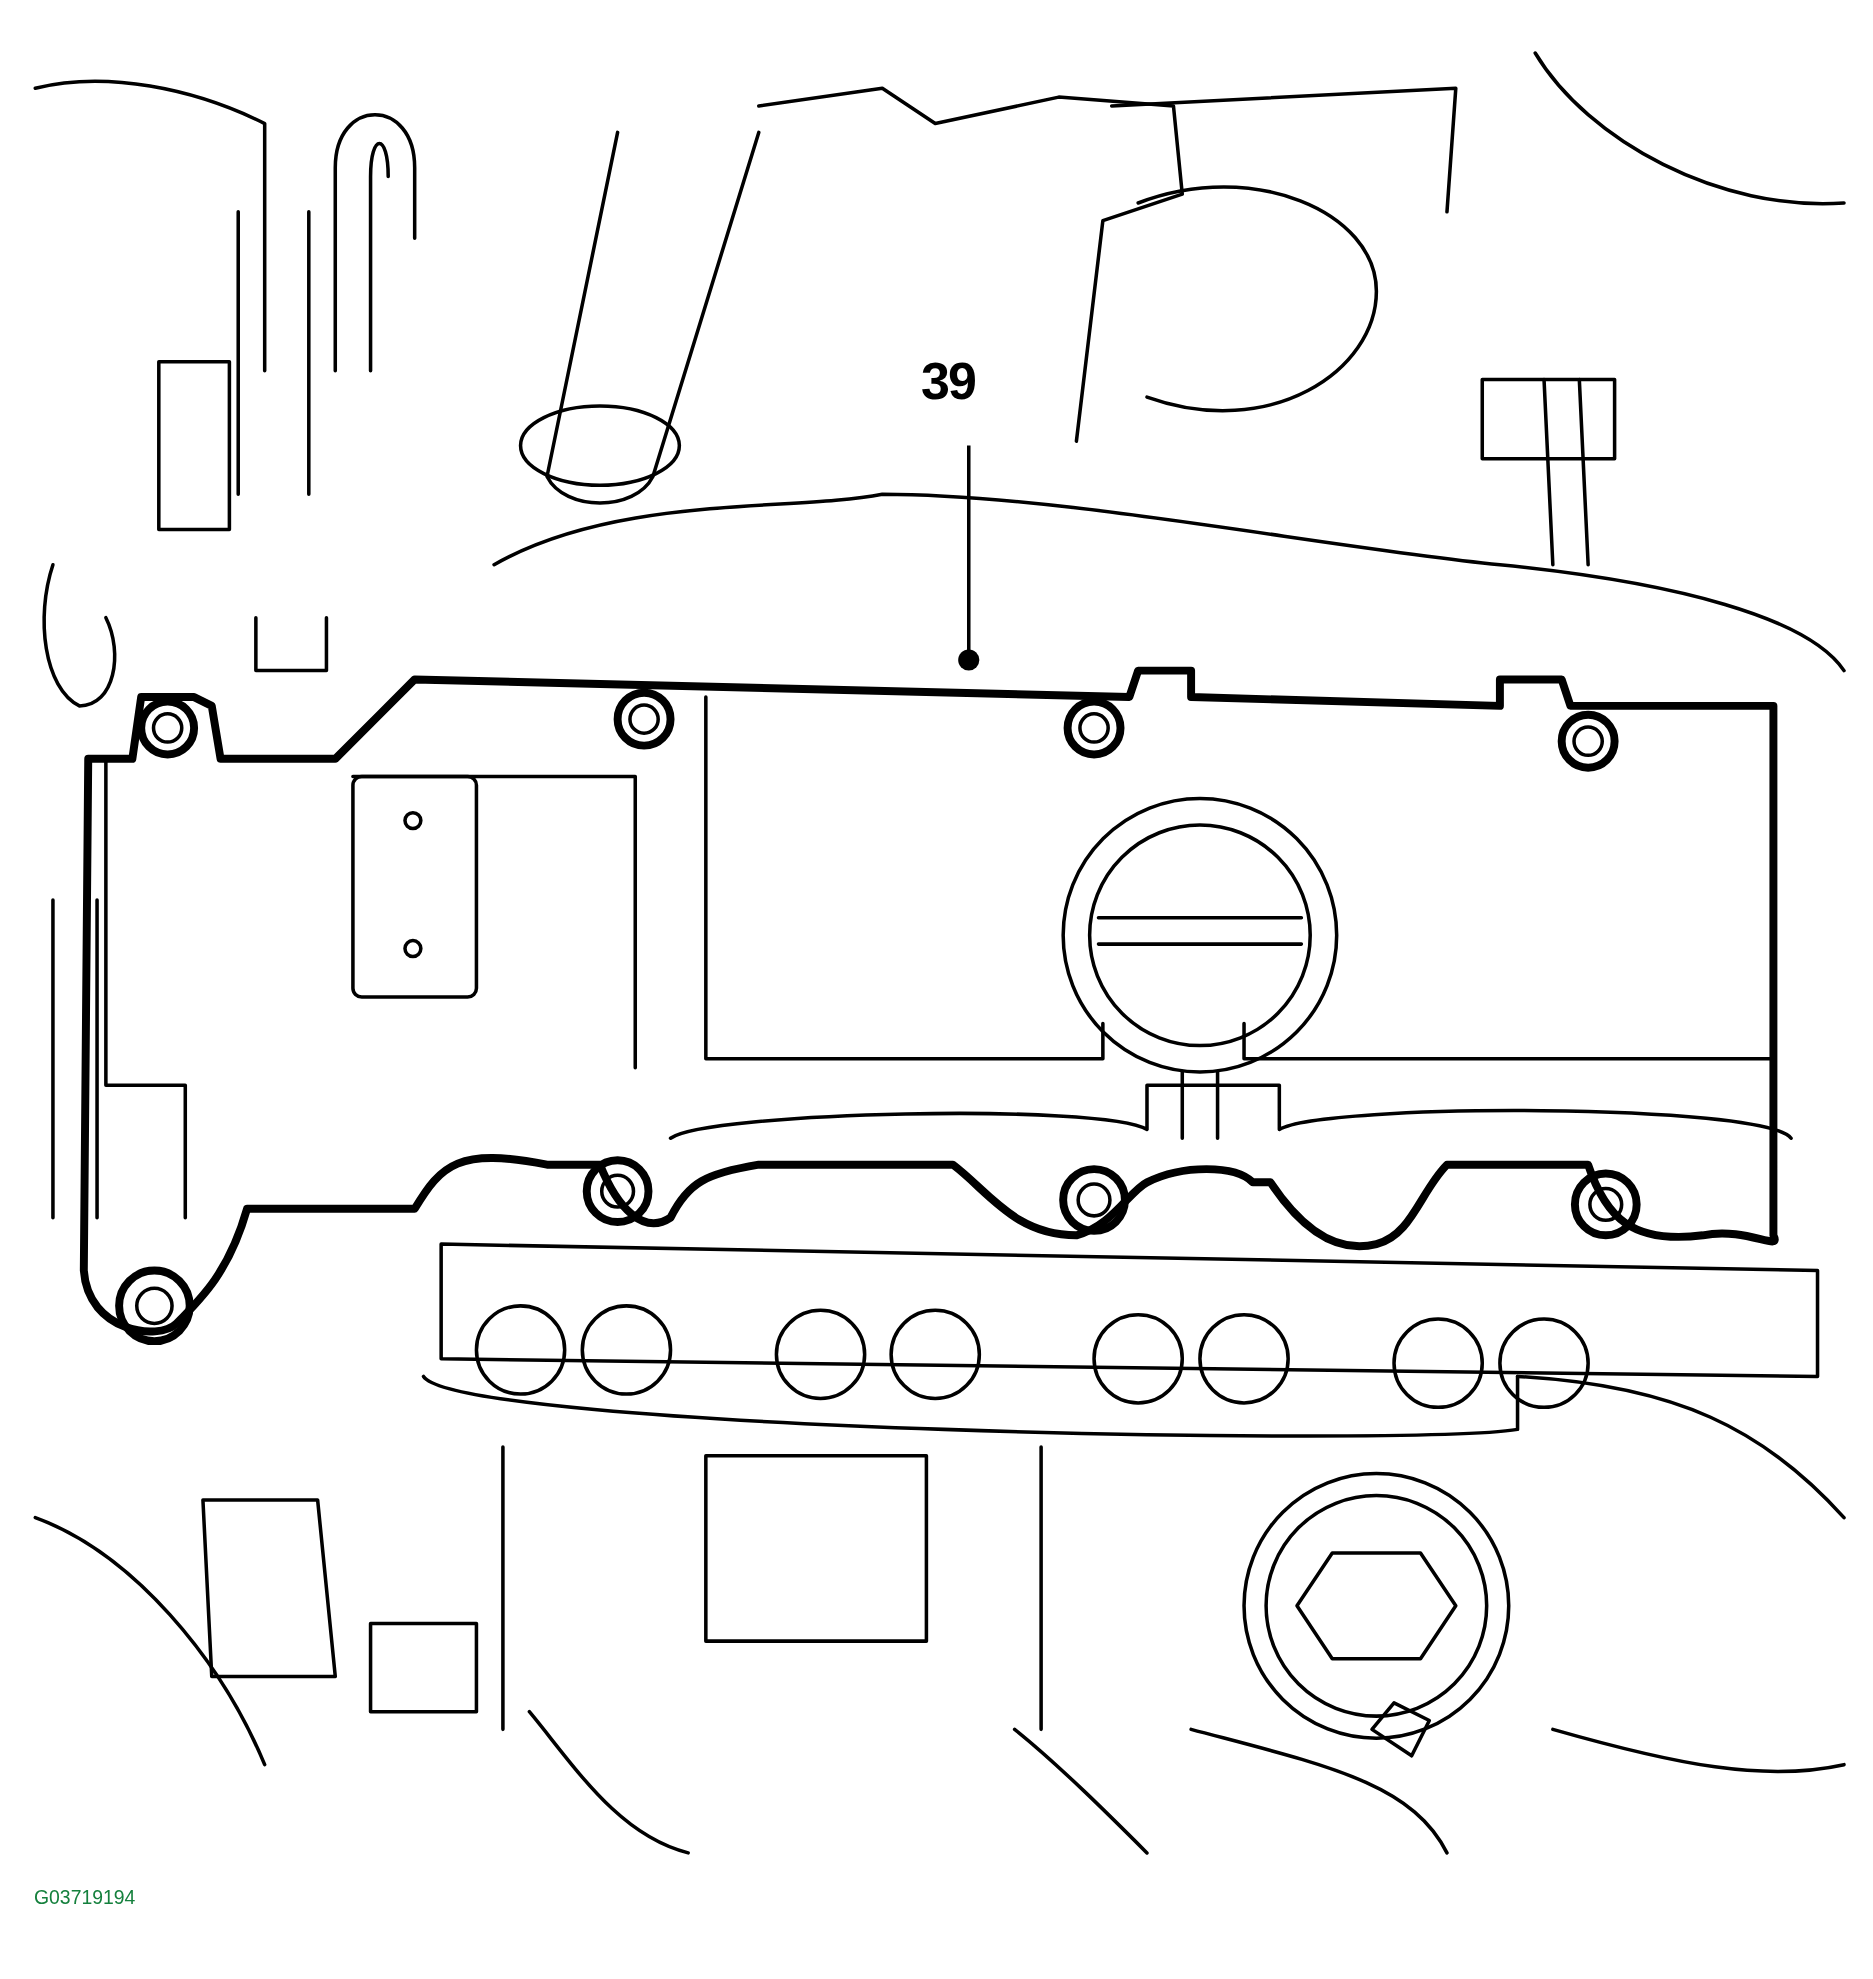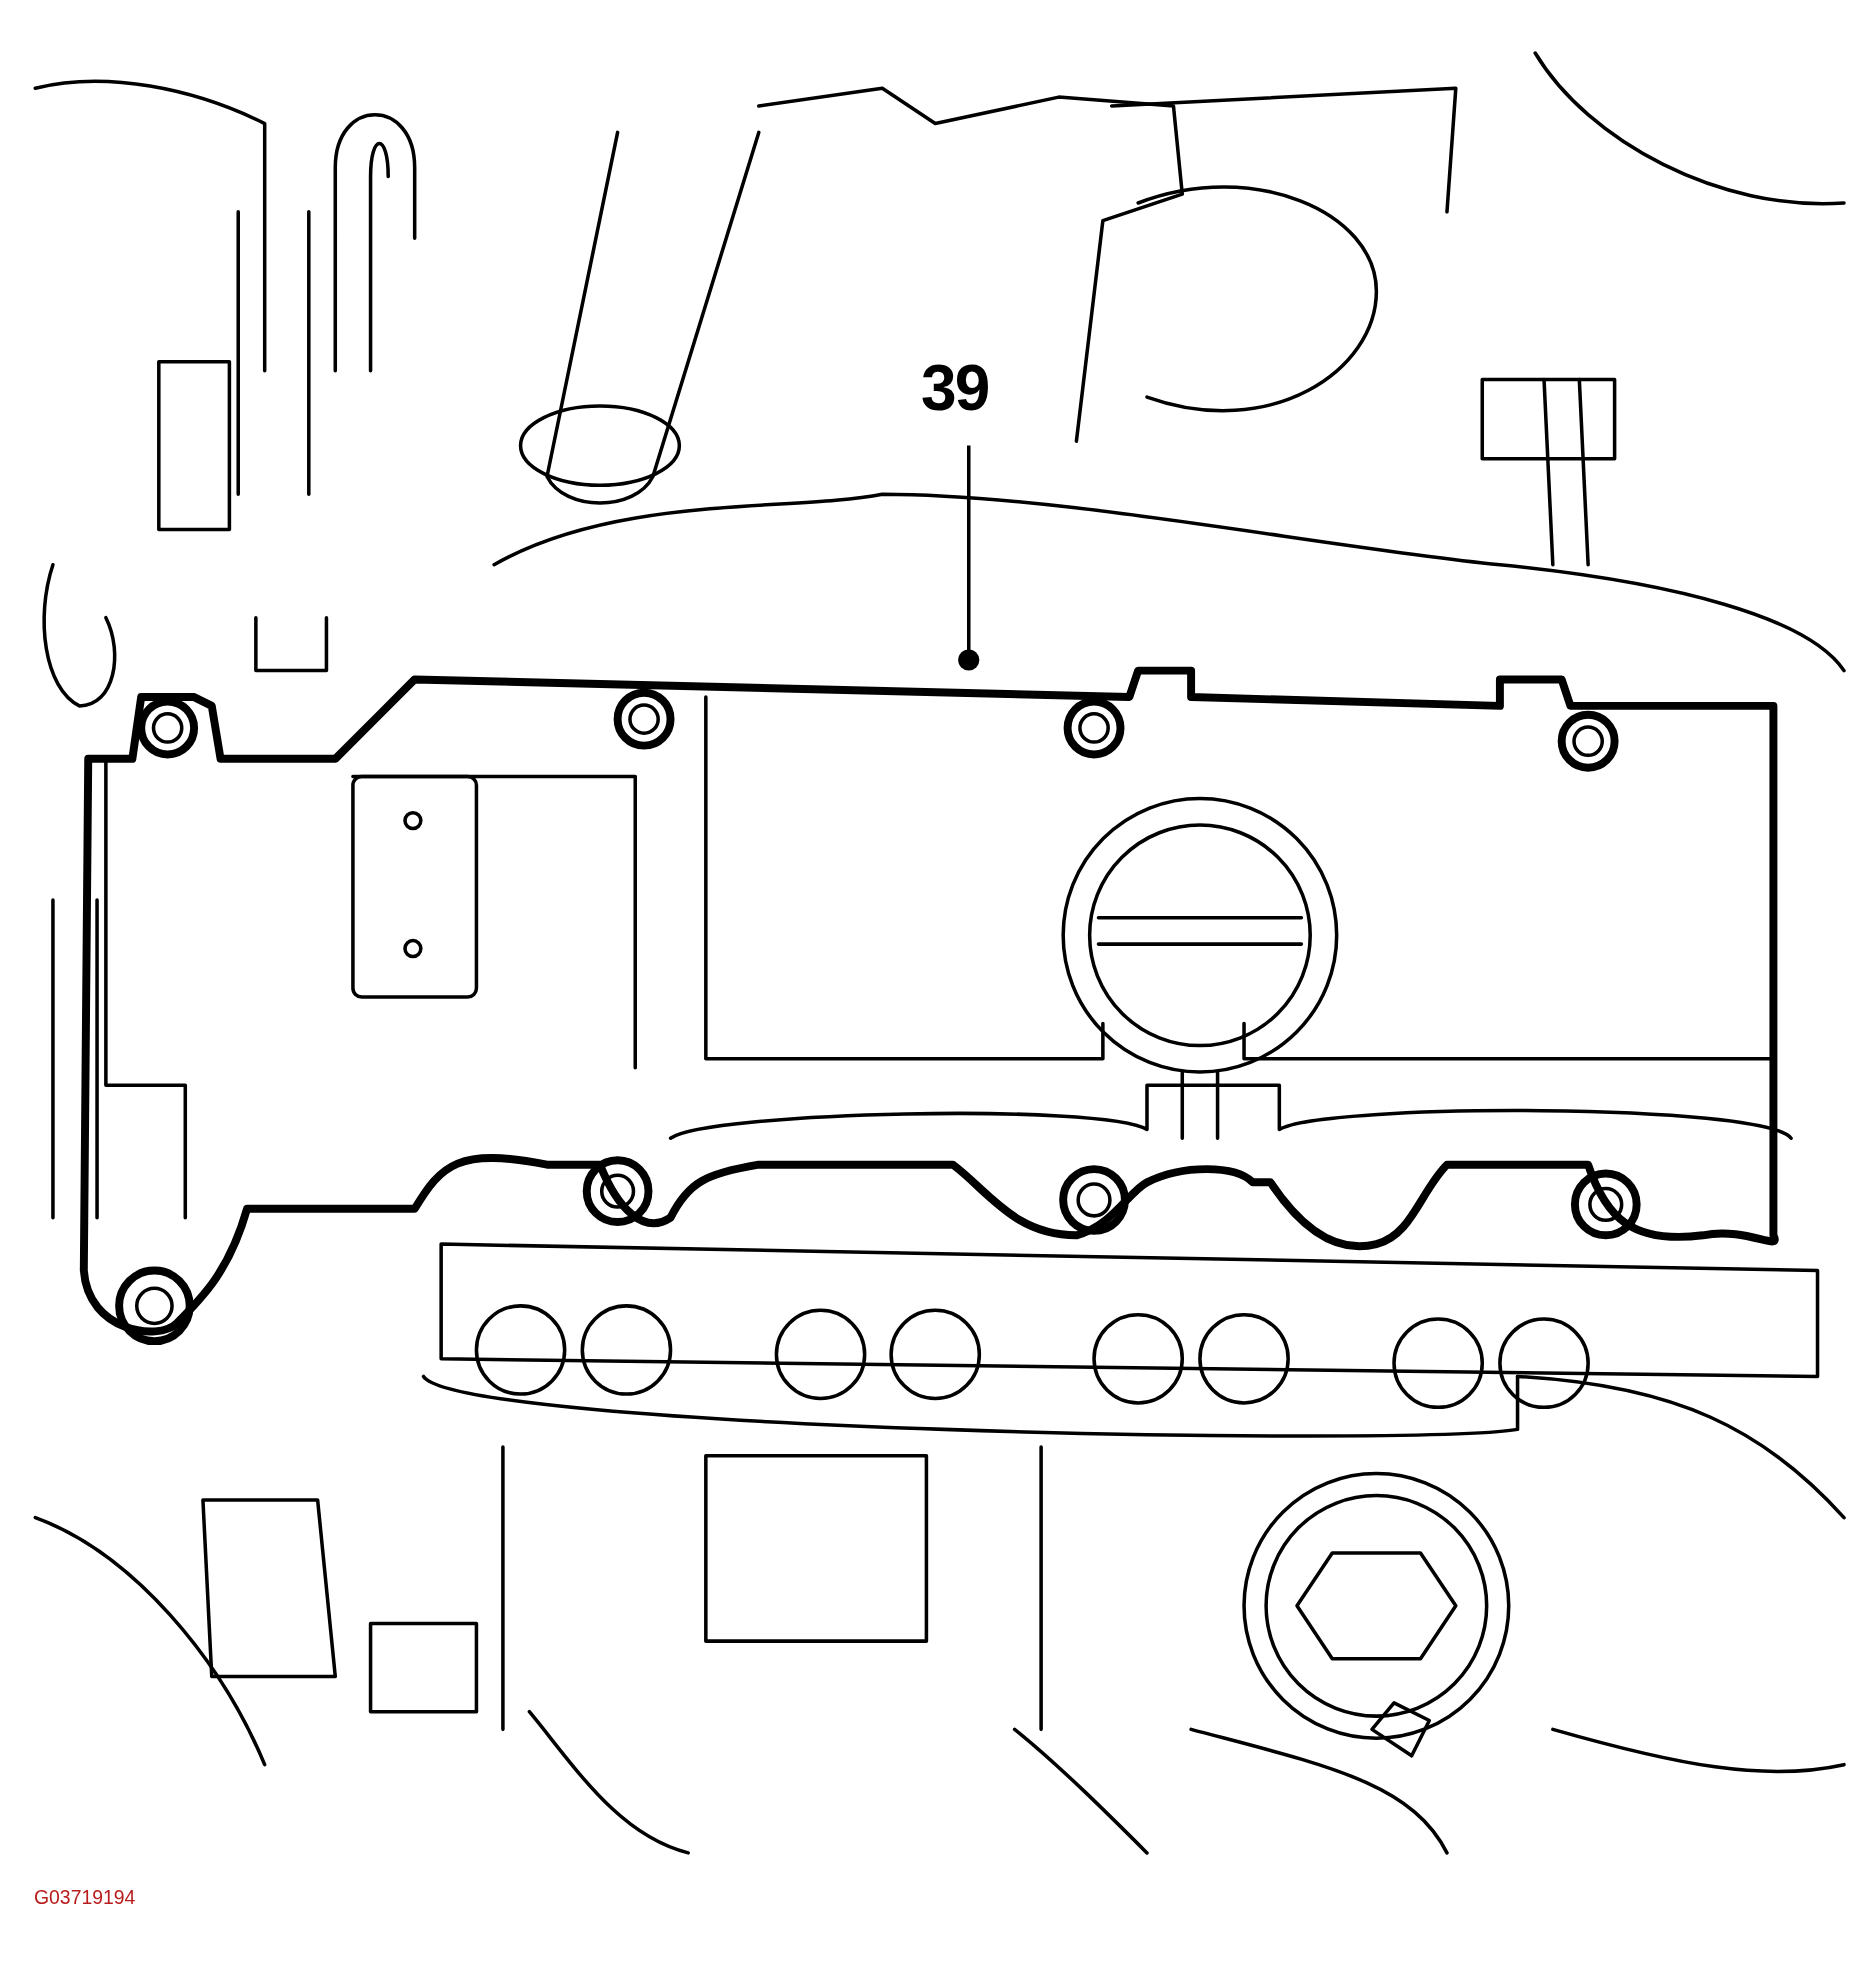--- a/index.html
+++ b/index.html
@@ -1,21 +1,21 @@
 <!DOCTYPE html>
 <html style="font-size:14px"><head>
 <meta charset="utf-8">
 <style>
   html, body { margin:0; padding:0; background:#ffffff; }
   body { width:1874px; height:1980px; position:relative; overflow:hidden; font-family:"Liberation Sans", sans-serif; }
   #drawing { position:absolute; left:0; top:0; width:1874px; height:1980px; }
   .thin { fill:none; stroke:#000; stroke-width:4; stroke-linecap:round; stroke-linejoin:round; }
   .thick { fill:none; stroke:#000; stroke-width:9; stroke-linecap:round; stroke-linejoin:round; }
-  .callout-label { position:absolute; left:921px; top:351px; font-size:64px; font-weight:bold; color:#000; letter-spacing:-1.8px; }
-  .figure-id { position:absolute; left:34px; top:1886px; font-size:19.4px; color:#b91c1c; }
+  .callout-label { position:absolute; left:921px; top:351px; font-size:52px; font-weight:bold; color:#000; letter-spacing:-1.8px; }
+  .figure-id { position:absolute; left:34px; top:1886px; font-size:19.4px; color:#15803d; }
 </style>
 </head>
 <body>
 
 <svg id="drawing" viewBox="0 0 2124 2244" xmlns="http://www.w3.org/2000/svg">
 
   <g>
     <path class="thin" d="M40 100 C120 80 220 100 300 140 L300 420"></path>
     <path class="thin" d="M380 420 L380 190 C380 110 470 110 470 190 L470 270"></path>
     <path class="thin" d="M420 420 L420 200 C420 150 440 150 440 200"></path>

